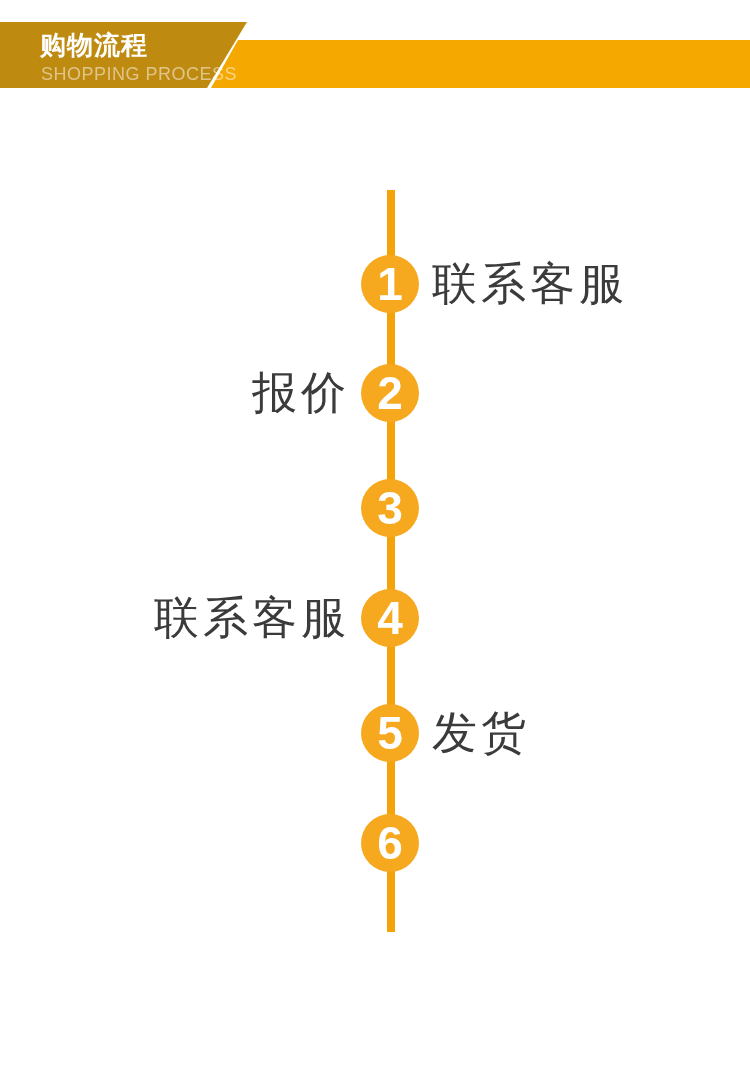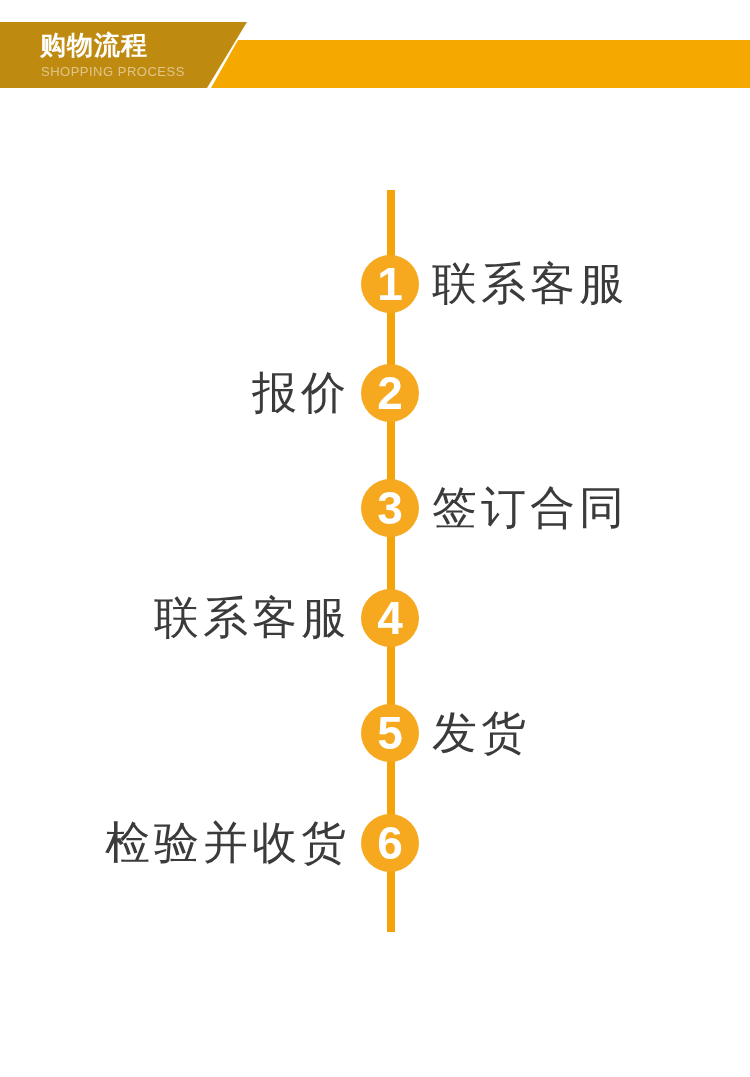--- a/index.html
+++ b/index.html
@@ -29,21 +29,21 @@
     background: var(--banner-light, #f5a800);
     clip-path: polygon(27px 0, 100% 0, 100% 100%, 0 100%);
   }
   .banner-title {
     position: absolute; left: 40px; top: 31px;
     font-size: 26px; font-weight: 700; color: #ffffff;
     letter-spacing: 1px; line-height: 1.1; white-space: nowrap; z-index: 2;
   }
   .banner-subtitle {
     position: absolute; left: 41px; top: 64px;
-    font-size: 13px; font-weight: 400;
+    font-size: 18px; font-weight: 400;
     color: rgba(255, 255, 255, 0.5);
     letter-spacing: 0.5px; white-space: nowrap; z-index: 2;
   }
 
   
   .timeline-line {
     position: absolute; left: 387px; top: 190px;
     width: 8px; height: 742px;
     background: var(--line-color, #f4a408);
   }
@@ -99,38 +99,36 @@
       <div class="circle">
         <span class="num">2</span>
       </div>
       <div class="label">报价</div>
     </div>
 
     <div class="step step-3 side-right">
       <div class="circle">
         <span class="num">3</span>
       </div>
-      <div class="label">签订合同</div>
     </div>
 
     <div class="step step-4 side-left">
       <div class="circle">
         <span class="num">4</span>
       </div>
       <div class="label">联系客服</div>
     </div>
 
     <div class="step step-5 side-right">
       <div class="circle">
         <span class="num">5</span>
       </div>
       <div class="label">发货</div>
     </div>
 
     <div class="step step-6 side-left">
       <div class="circle">
         <span class="num">6</span>
       </div>
-      <div class="label">检验并收货</div>
     </div>
   </div>
 
 </div>
 
 </body></html>

